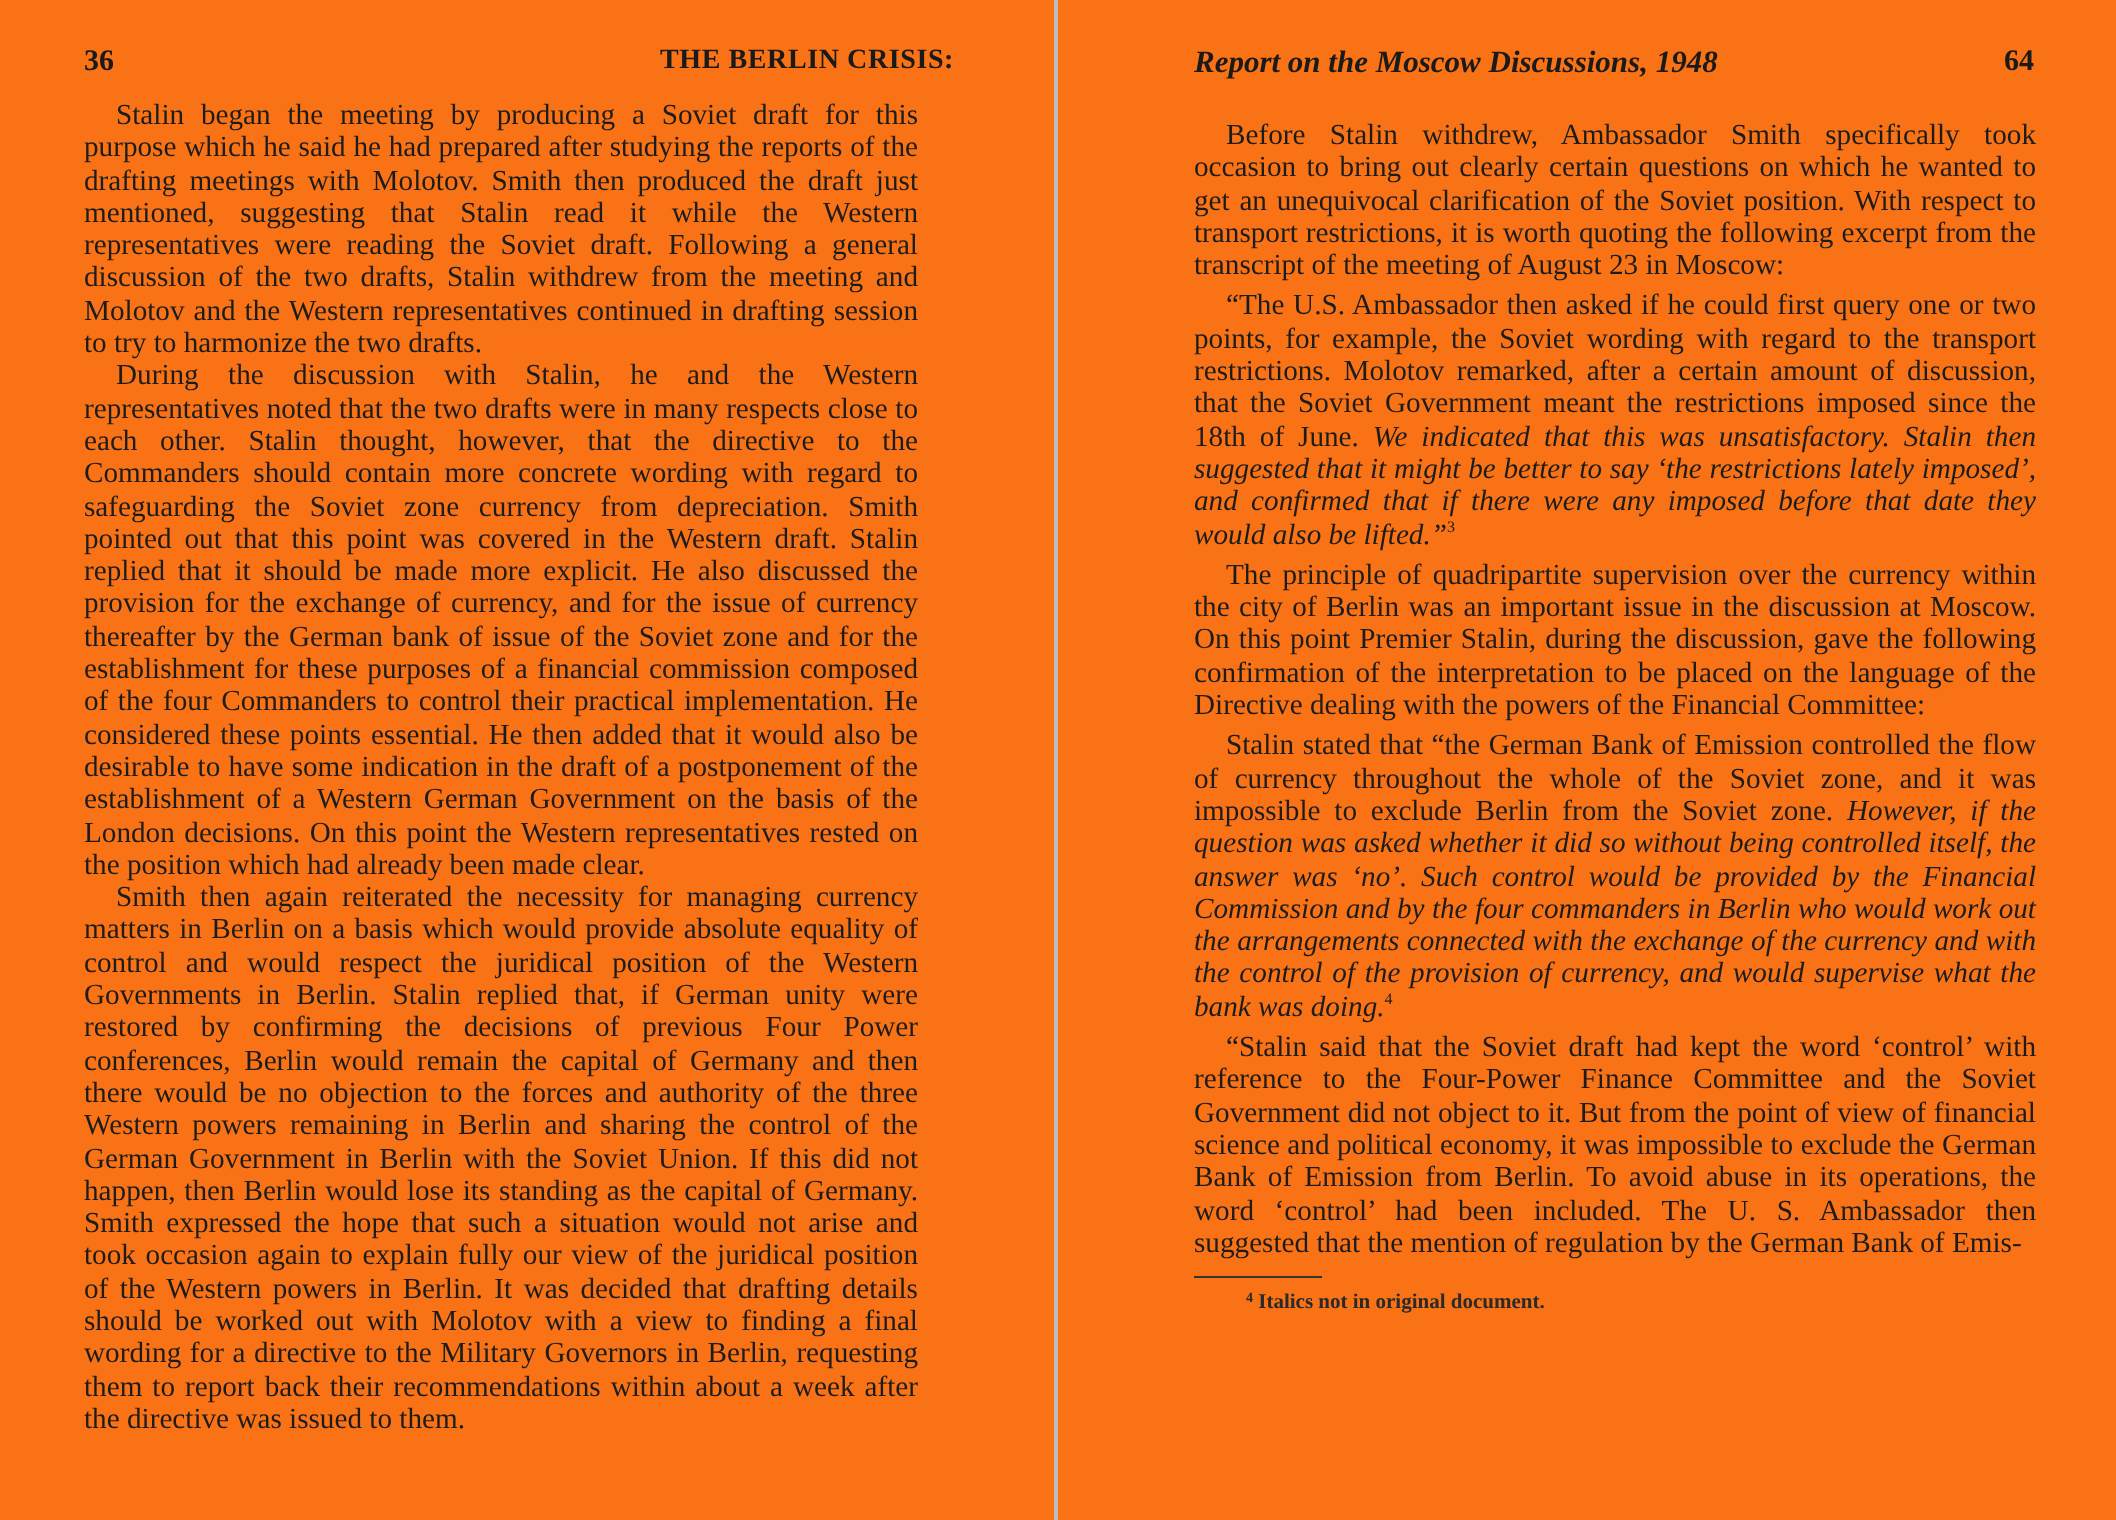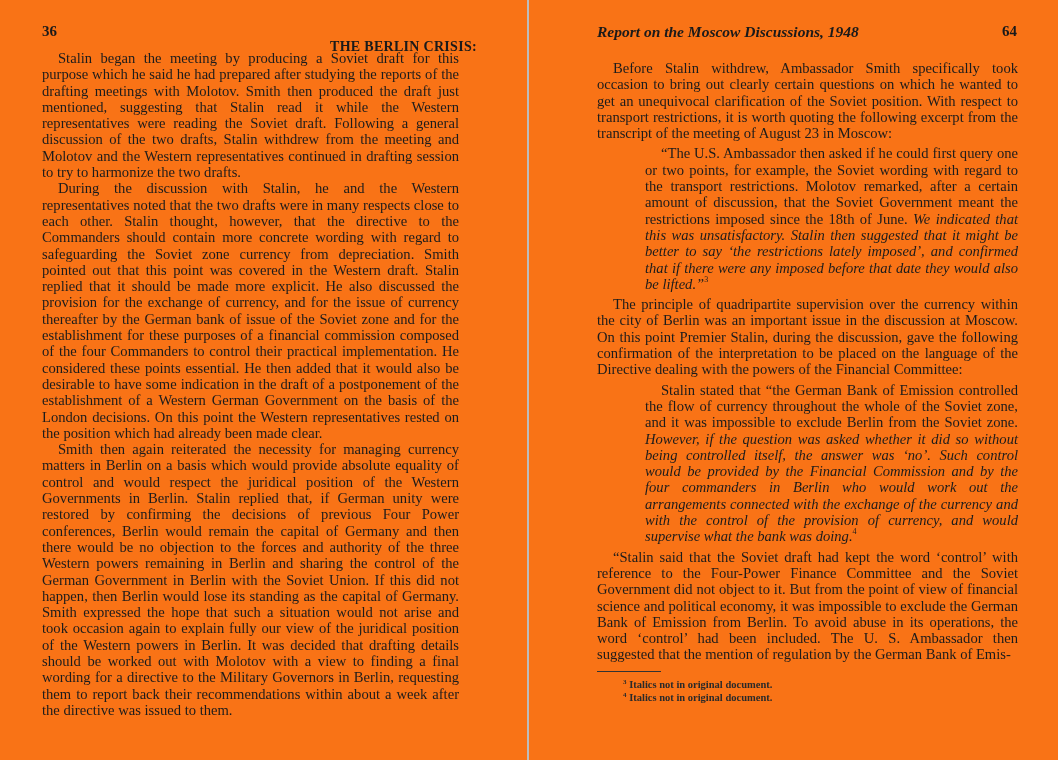--- a/index.html
+++ b/index.html
@@ -5,27 +5,27 @@
   html, body { margin:0; padding:0; }
   body { width:1058px; height:760px; background:#fdfdfd; position:relative; overflow:hidden;
          font-family:"DejaVu Serif", "Liberation Serif", serif; color:#1a1a1a; }
   .page { position:absolute; top:0; height:760px; background:#f97316; }
   #left-page { left:0; width:528px; }
   #right-page { left:529px; width:529px; }
   .gutter { position:absolute; left:527px; top:0; width:2px; height:760px; background:#bdbdbd; }
   .gutter2 { position:absolute; left:529px; top:0; width:1px; height:760px; background:#e6e6e6; }
   .rhead { position:absolute; top:23px; font-family:"Liberation Serif", serif; font-weight:bold; font-size:15.5px; }
   .folio { font-size:15px; }
-  .running { letter-spacing:0.3px; font-size:14px;margin-top:16px; }
+  .running { letter-spacing:0.3px; font-size:14px; }
   .text { position:absolute; font-family:"Liberation Serif", serif; font-size:14.6px; line-height:16.3px;
           text-align:justify; color:#1c1c1c; }
   #left-text { left:42px; top:50px; width:417px; }
   #right-text { left:597px; top:60px; width:421px; }
   .text p { margin:0; text-indent:16px; }
-  .text p.quote { text-indent:16px; margin-top:4px; margin-bottom:4px;margin-left:48px; }
+  .text p.quote { text-indent:16px; margin-top:4px; margin-bottom:4px; }
   .it { font-style:italic; }
   sup { font-size:8px; vertical-align:top; line-height:8px; }
   .fnrule { width:64px; height:1px; background:#333; margin:8px 0 6px 0; }
   .fn { font-size:10.5px; line-height:13.5px; font-weight:bold; margin:0; padding-left:10px; color:#2a2a2a; }
   .fn sup { font-size:7px; }
 </style>
 </head>
 <body>
 
 <div class="page" id="left-page">
@@ -45,15 +45,14 @@
 <div class="rhead it" style="left:597px;">Report on the Moscow Discussions, 1948</div>
 <div class="rhead folio" style="left:1002px;">64</div>
 
 <div class="text" id="right-text">
   <p>Before Stalin withdrew, Ambassador Smith specifically took occasion to bring out clearly certain questions on which he wanted to get an unequivocal clarification of the Soviet position. With respect to transport restrictions, it is worth quoting the following excerpt from the transcript of the meeting of August 23 in Moscow:</p>
   <p class="quote"><span>“The U.S. Ambassador then asked if he could first query one or two points, for example, the Soviet wording with regard to the transport restrictions. Molotov remarked, after a certain amount of discussion, that the Soviet Government meant the restrictions imposed since the 18th of June. </span><span class="it">We indicated that this was unsatisfactory. Stalin then suggested that it might be better to say ‘the restrictions lately imposed’, and confirmed that if there were any imposed before that date they would also be lifted.”</span><sup>3</sup></p>
   <p>The principle of quadripartite supervision over the currency within the city of Berlin was an important issue in the discussion at Moscow. On this point Premier Stalin, during the discussion, gave the following confirmation of the interpretation to be placed on the language of the Directive dealing with the powers of the Financial Committee:</p>
   <p class="quote"><span>Stalin stated that “the German Bank of Emission controlled the flow of currency throughout the whole of the Soviet zone, and it was impossible to exclude Berlin from the Soviet zone. </span><span class="it">However, if the question was asked whether it did so without being controlled itself, the answer was ‘no’. Such control would be provided by the Financial Commission and by the four commanders in Berlin who would work out the arrangements connected with the exchange of the currency and with the control of the provision of currency, and would supervise what the bank was doing.</span><sup>4</sup></p>
   <p>“Stalin said that the Soviet draft had kept the word ‘control’ with reference to the Four-Power Finance Committee and the Soviet Government did not object to it. But from the point of view of financial science and political economy, it was impossible to exclude the German Bank of Emission from Berlin. To avoid abuse in its operations, the word ‘control’ had been included. The U. S. Ambassador then suggested that the mention of regulation by the German Bank of Emis-</p>
   <div class="fnrule"></div>
-  <p class="fn"><sup>3</sup> <span>Italics not in original document.</span></p>
   <p class="fn"><sup>4</sup> <span>Italics not in original document.</span></p>
 </div>
 
 </body></html>

